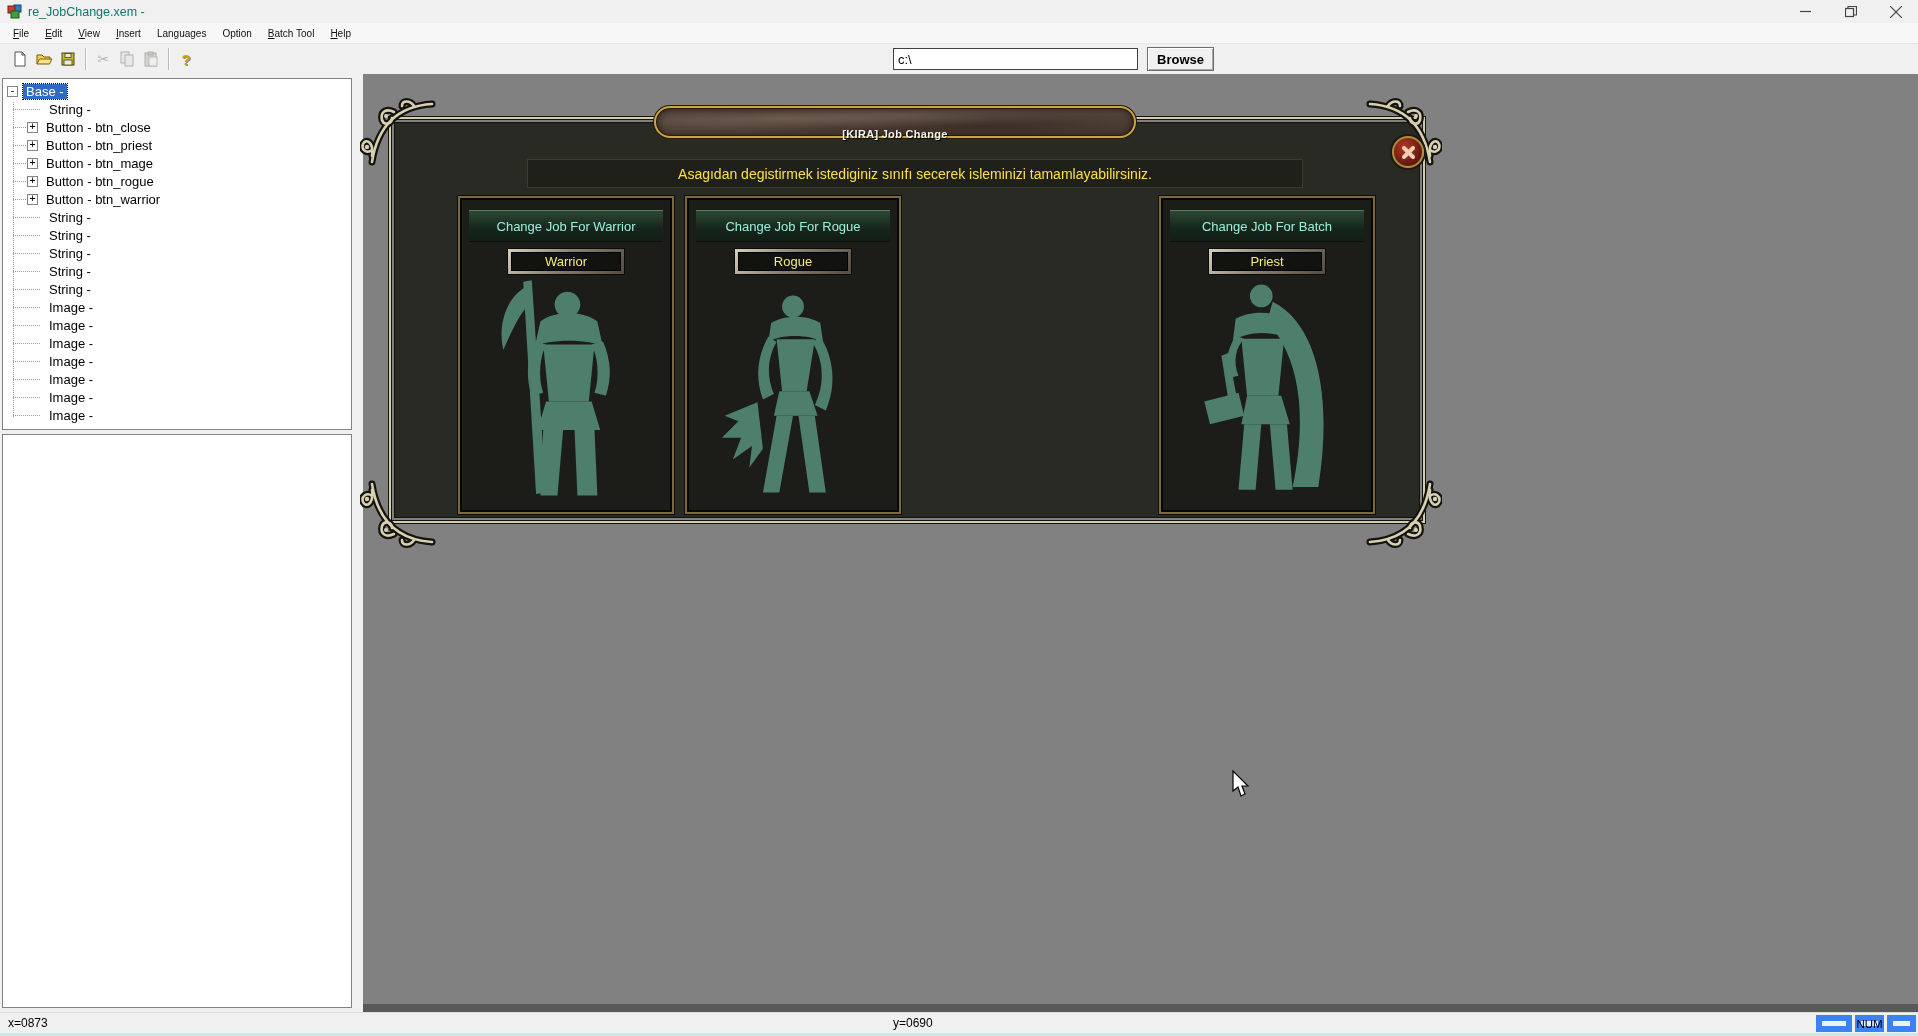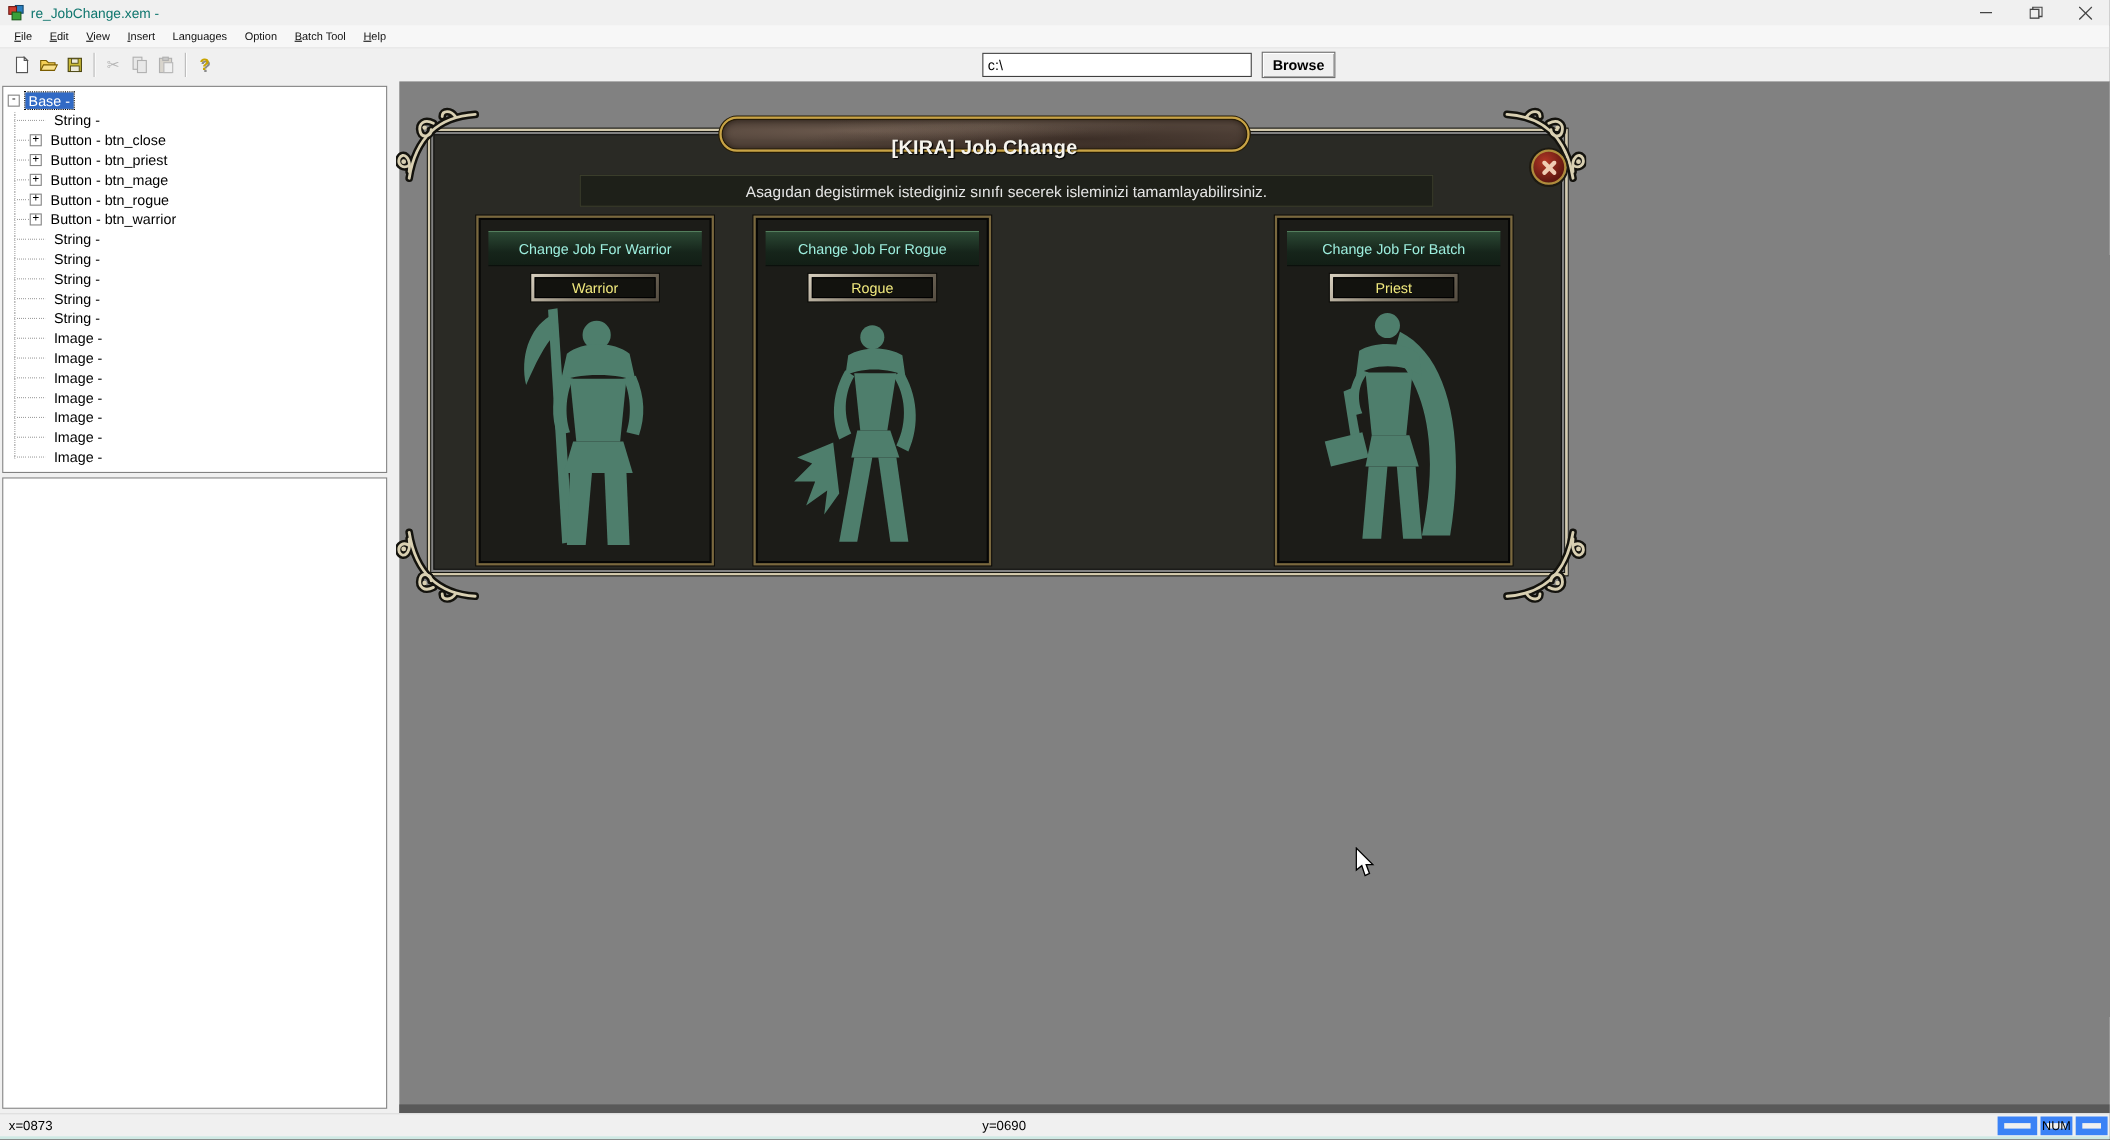--- a/index.html
+++ b/index.html
@@ -70,35 +70,35 @@
   .corner.bl { left:360px; top:474px; transform:scaleY(-1); }
   .corner.br { left:1364px; top:474px; transform:scale(-1,-1); }
   .banner { position:absolute; left:654px; top:106px; width:482px; height:32px;
     border-radius:16px; border:2px solid #c9a445;
     box-shadow:0 0 0 1px #261c06, inset 0 0 0 1px #261c06, inset 0 0 8px #1c130c;
     background-color:#55463c;
     background-image:radial-gradient(ellipse at 28% 40%, rgba(200,170,150,.20), transparent 42%),
                      radial-gradient(ellipse at 68% 65%, rgba(30,18,14,.45), transparent 55%),
                      radial-gradient(ellipse at 52% 25%, rgba(200,180,160,.14), transparent 45%);
     display:flex; align-items:center; justify-content:center; }
-  .banner-text { color:#f6f4ee; font-weight:bold; font-size:18px; text-shadow:1px 1px 1px #000; letter-spacing:.3px;margin-top:24px; }
+  .banner-text { color:#f6f4ee; font-weight:bold; font-size:11px; text-shadow:1px 1px 1px #000; letter-spacing:.3px;margin-top:24px; }
   .ring { position:absolute; width:24px; height:24px; border-radius:50%; border:3px solid #c9a445;
     background:#241c12; box-shadow:0 0 0 1px #261c06, inset 0 0 0 1px #261c06; top:110px; }
   .ring.left { left:656px; } .ring.right { left:1112px; }
   .dlg-close { position:absolute; left:1392px; top:136px; width:32px; height:32px; border-radius:50%;
     background:radial-gradient(circle at 38% 32%, #b23726, #601710 72%);
     border:2px solid #b08c3c; box-shadow:0 0 0 2px #1d1a12; display:flex; align-items:center; justify-content:center; }
   .dlg-close svg { stroke:#f0cdb4; stroke-width:4; stroke-linecap:round; }
   .message { position:absolute; left:527px; top:159px; width:776px; height:29px;
     background:#1e2019; border:1px solid #3a3d2b; display:flex; align-items:center; justify-content:center; }
-  .message-text { color:#e5e5e5; font-size:14px; }
+  .message-text { color:#fde047; font-size:14px; }
   
   .card { position:absolute; top:196px; width:216px; height:318px; background:#1c1c18;
     border:2px solid #7a683e; box-shadow:0 0 0 1px #0e0d09, inset 0 0 0 2px #060605; }
-  .card.p1 { left:433px;padding-left:44px; } .card.p2 { left:685px; } .card.p3 { left:922px; } .card.p4 { left:1159px; }
+  .card.p1 { left:458px;padding-left:44px; } .card.p2 { left:685px; } .card.p3 { left:922px; } .card.p4 { left:1159px; }
   .chead { position:absolute; left:9px; right:9px; top:12px; height:32px;
     background:linear-gradient(#2b4834,#16251b 60%,#121e15);
     border-top:1px solid #537e5d; border-bottom:1px solid #0b100c;
     display:flex; align-items:center; justify-content:center; }
   .chead-text { color:#9deede; font-size:13px; }
   .cbtn { position:absolute; left:50%; transform:translateX(-50%); top:51px; width:116px; height:25px;
     background:linear-gradient(135deg,#d8d0bf,#8d8474 45%,#544c40); padding:3px;
     box-shadow:0 0 0 1px #0a0a07; }
   .cbtn-inner { width:100%; height:100%; background:#12120e; border:1px solid #000;
     color:#f2ea7e; font-size:13px; display:flex; align-items:center; justify-content:center; }

